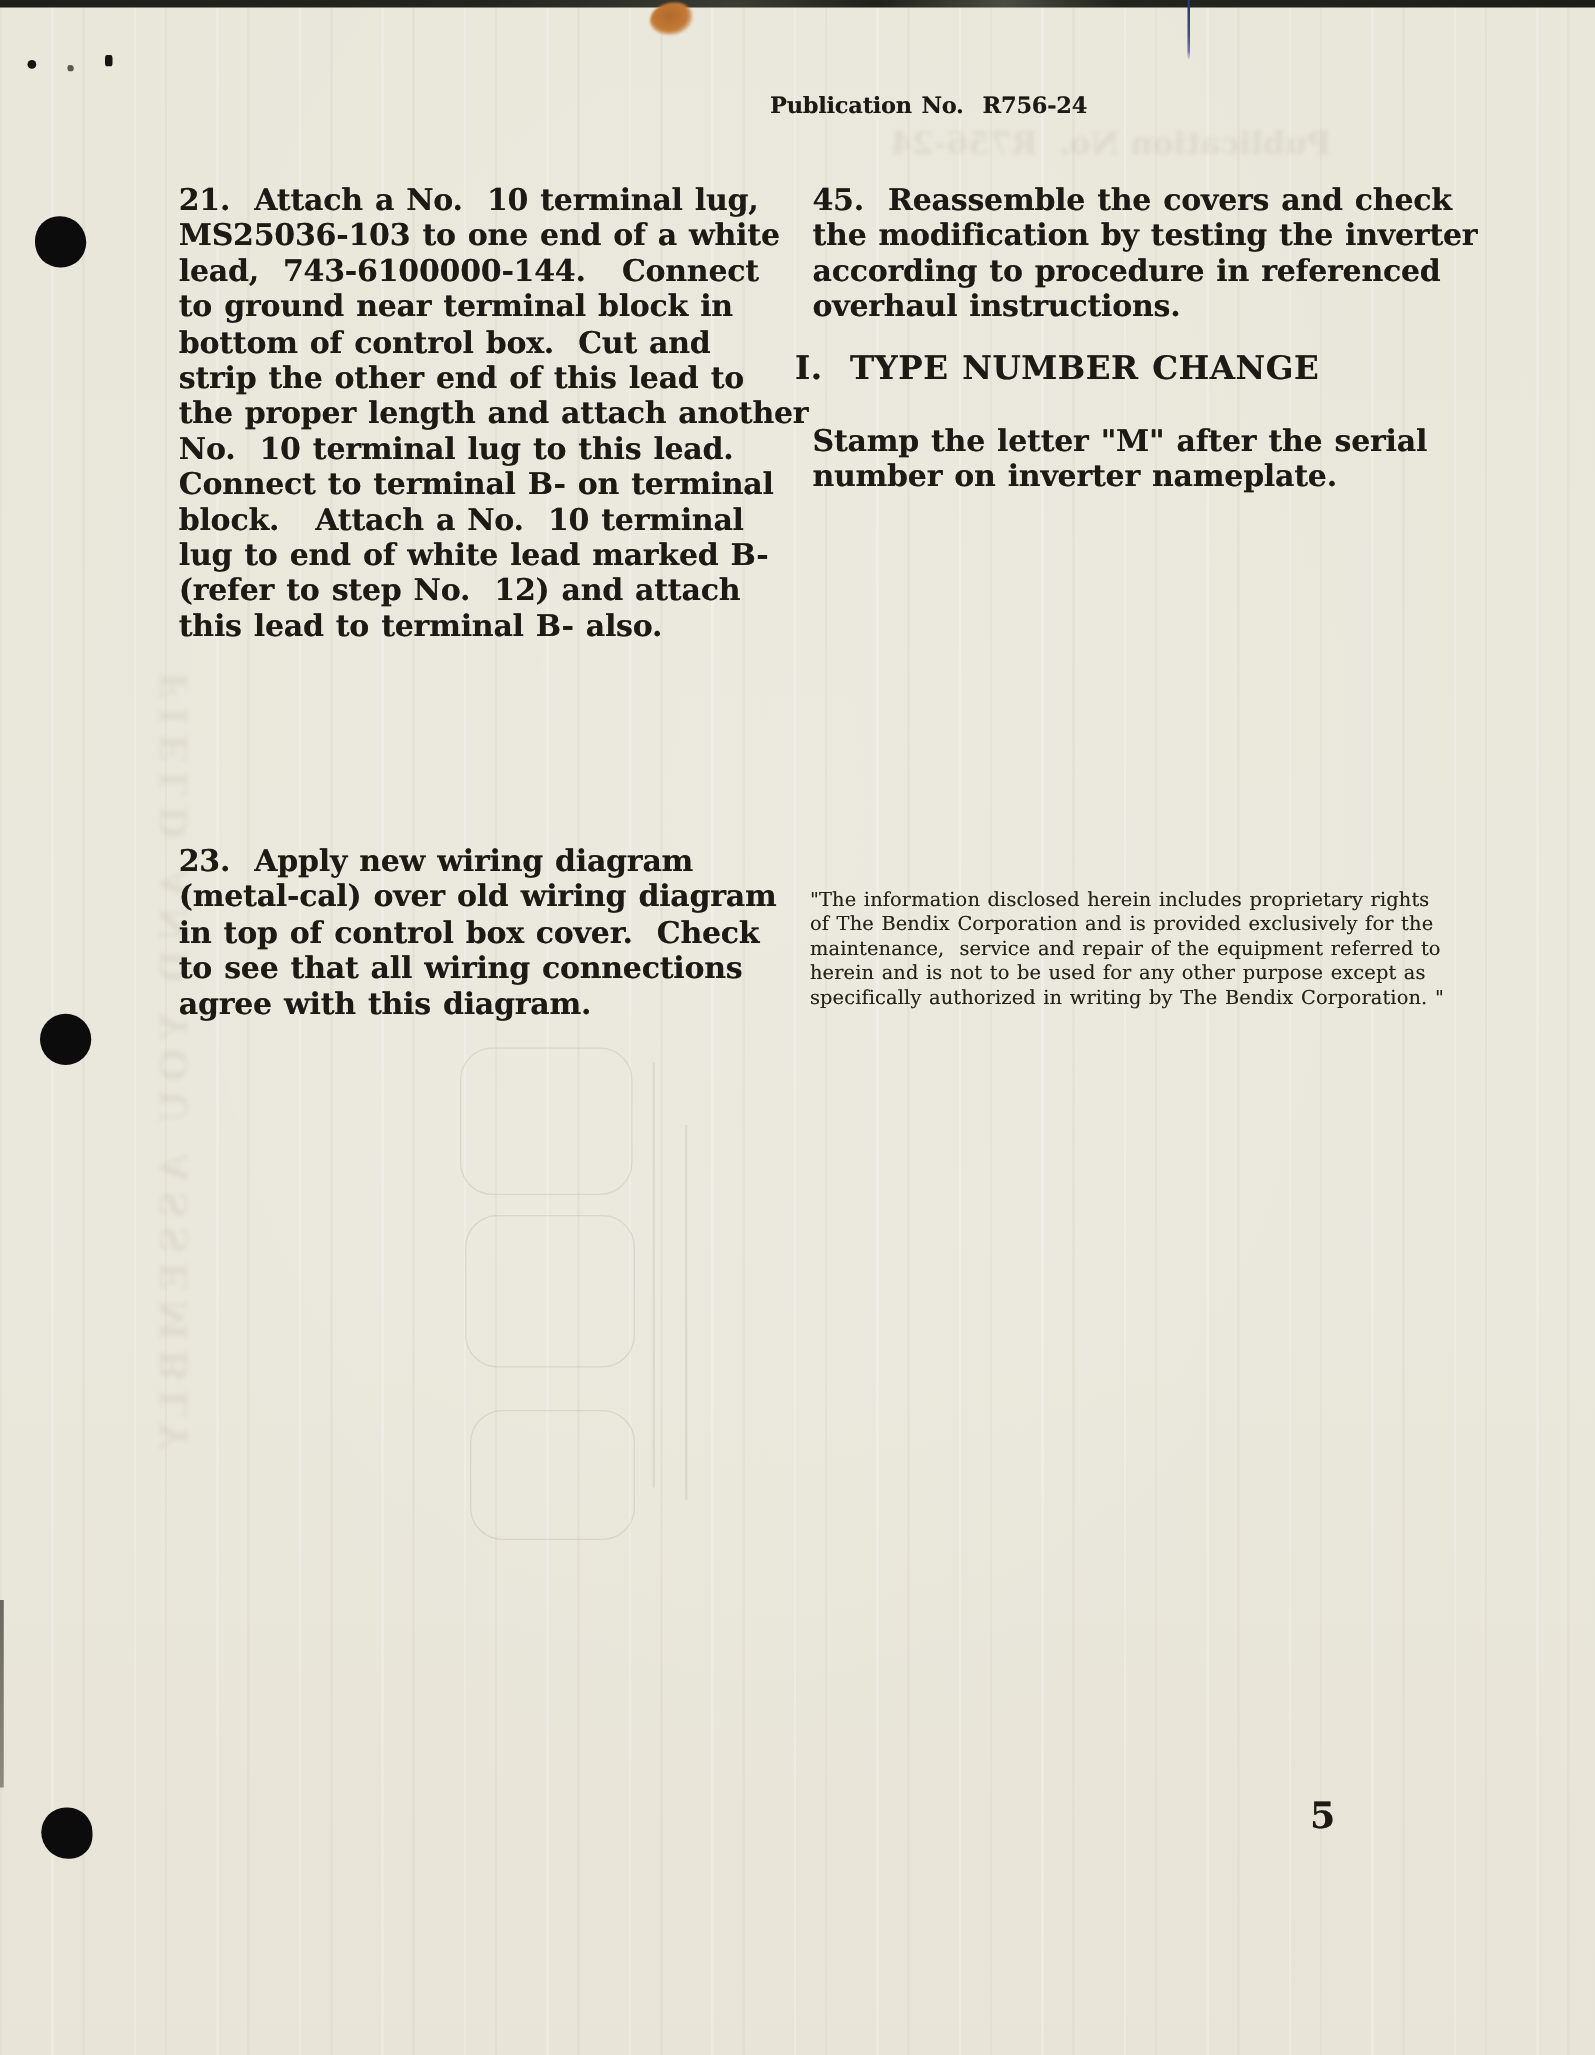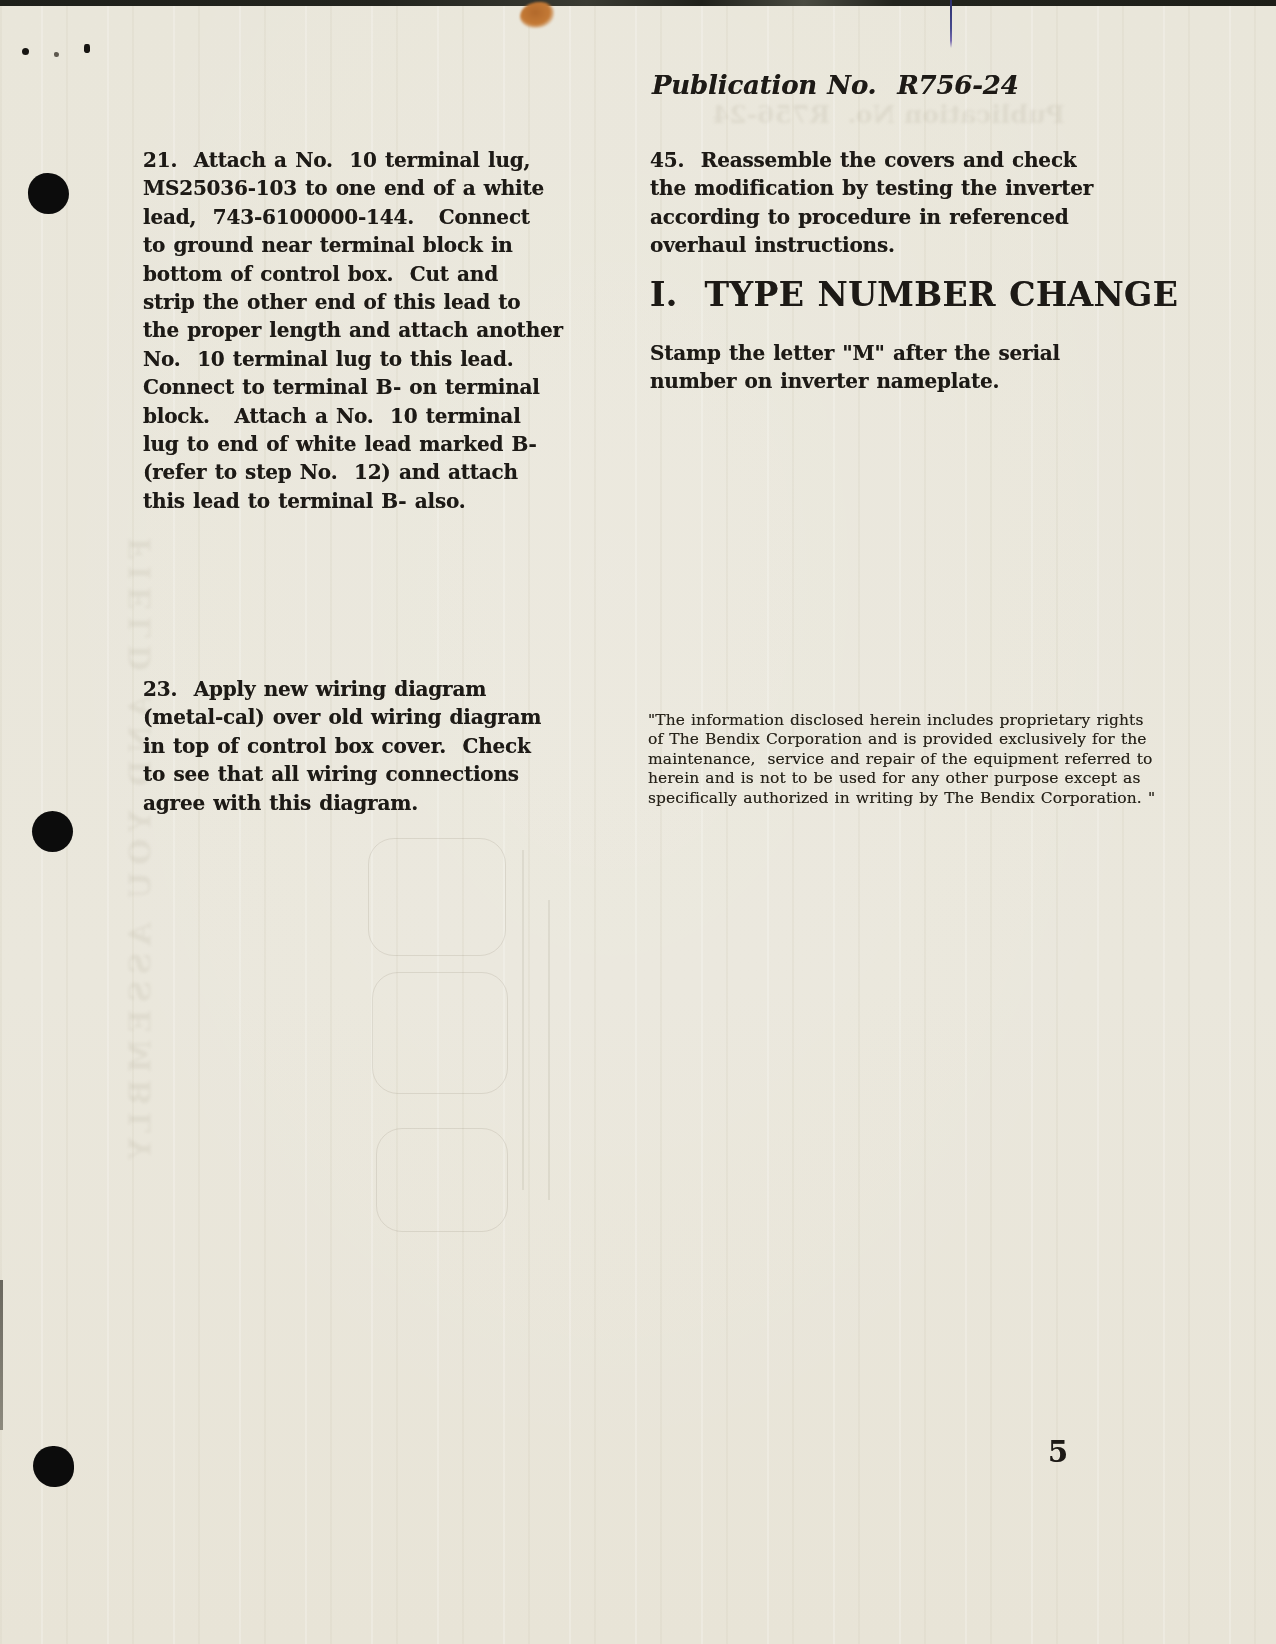--- a/index.html
+++ b/index.html
@@ -53,28 +53,28 @@
   .ghost-rect.g1 { left:368px; top:838px; width:138px; height:118px; }
   .ghost-rect.g2 { left:372px; top:972px; width:136px; height:122px; }
   .ghost-rect.g3 { left:376px; top:1128px; width:132px; height:104px; }
   .ghost-line { position:absolute; width:1.5px; background:rgba(130,120,98,0.13); filter:blur(0.5px); }
   .ghost-line.v1 { left:522px; top:850px; height:340px; }
   .ghost-line.v2 { left:548px; top:900px; height:300px; }
 
   
   .txt { position:absolute; white-space:pre; color:#1d1a16;
     font-family:"DejaVu Serif", serif; font-weight:700;
-    font-size:20px; line-height:28.4px; letter-spacing:-0.2px; word-spacing:1.5px;
+    font-size:24px; line-height:28.4px; letter-spacing:-0.2px; word-spacing:1.5px;
     text-shadow:0 0 0.4px rgba(29,26,22,0.55); }
-  .header-line { left:652px; top:70px; font-size:26px; line-height:30px;font-style:italic; }
+  .header-line { left:616px; top:70px; font-size:18px; line-height:30px; }
   .p21 { left:143px; top:146px; }
   .p22 { left:143px; top:536px; }
   .p23 { left:143px; top:675px; }
   .p24 { left:650px; top:146px; }
-  .section-heading { left:650px; top:281px; font-size:33px; letter-spacing:0.4px; }
+  .section-heading { left:636px; top:281px; font-size:26px; letter-spacing:0.4px; }
   .section-body { left:650px; top:339px; }
   .notice { left:648px; top:711px; font-weight:400; font-size:15.5px; line-height:19.4px;
     letter-spacing:0.1px; word-spacing:1px; color:#262219;
     text-shadow:0 0 0.3px rgba(38,34,25,0.5); }
   .page-number { left:1048px; top:1438px; font-size:29px; }
 </style>
 </head>
 <body>
 
 <div class="page">

